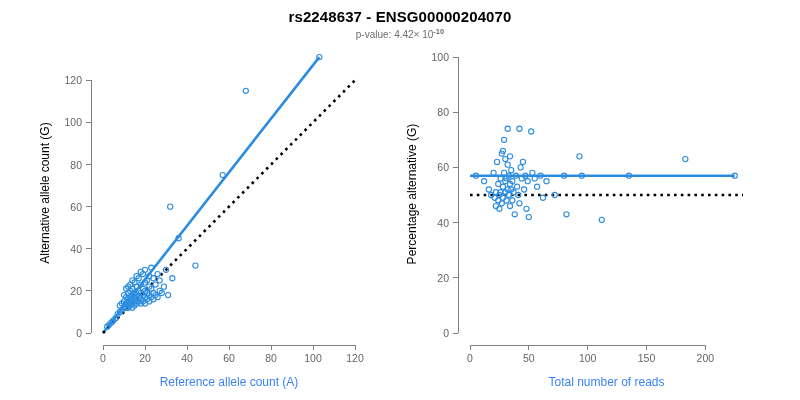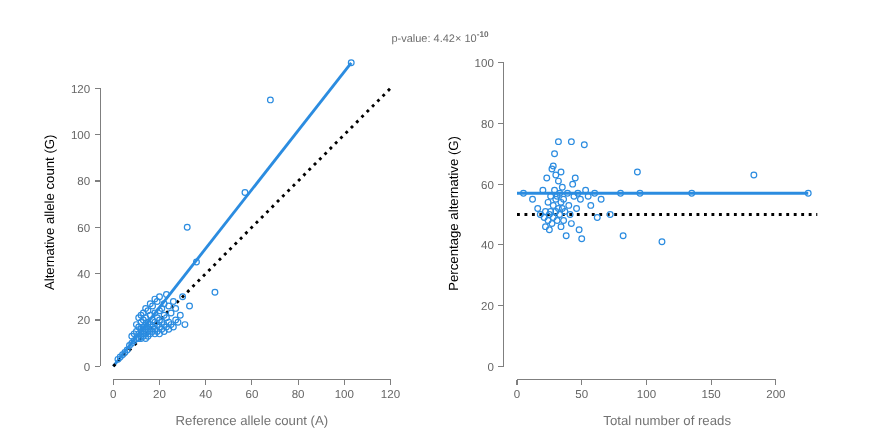--- a/index.html
+++ b/index.html
@@ -18,39 +18,40 @@
     position:absolute;left:0;top:27px;width:800px;text-align:center;
     font-size:10px;color:#6e6e6e;
   }
   .subtitle sup{font-size:7.5px;vertical-align:super;font-weight:bold;}
 
   .panel{position:absolute;top:0;height:400px;}
   #panel-left{left:0;width:400px;}
   #panel-right{left:400px;width:400px;}
 
   .axis-title-x{
-    position:absolute;font-size:12px;color:#737373;text-align:center;
+    position:absolute;font-size:12px;color:#3b82f6;text-align:center;
   }
   .axis-title-y{
     position:absolute;font-size:12px;color:#000;
     transform:rotate(-90deg);transform-origin:50% 50%;
     white-space:nowrap;text-align:center;
   }
   svg{position:absolute;left:0;top:0;overflow:visible;}
   .tick-label{font-size:10.5px;fill:#656565;font-family:"Liberation Sans",sans-serif;}
   .axis-line{stroke:#7f7f7f;stroke-width:1;fill:none;shape-rendering:crispEdges;}
   .pt{fill:none;stroke:#2b8ce0;stroke-width:1.1;}
   .regline{stroke:#2b8ce0;stroke-width:2.6;fill:none;stroke-linecap:butt;}
   .diagline{stroke:#000000;stroke-width:2.6;fill:none;stroke-dasharray:2.6 4.2;stroke-linecap:butt;}
 </style>
 </head>
 <body>
 
 <div id="root">
 
+  <div class="title">rs2248637 - ENSG00000204070</div>
   <div class="subtitle"><span>p-value: 4.42× 10</span><sup>-10</sup></div>
 
   <div class="panel" id="panel-left">
     <svg id="svg-left" width="400" height="400">
         <path d="M103 345 H355" class="axis-line"></path>
         <path d="M103 345 V350" class="axis-line"></path>
         <text x="103" y="362" class="tick-label" text-anchor="middle">0</text>
         <path d="M145 345 V350" class="axis-line"></path>
         <text x="145" y="362" class="tick-label" text-anchor="middle">20</text>
         <path d="M187 345 V350" class="axis-line"></path>

